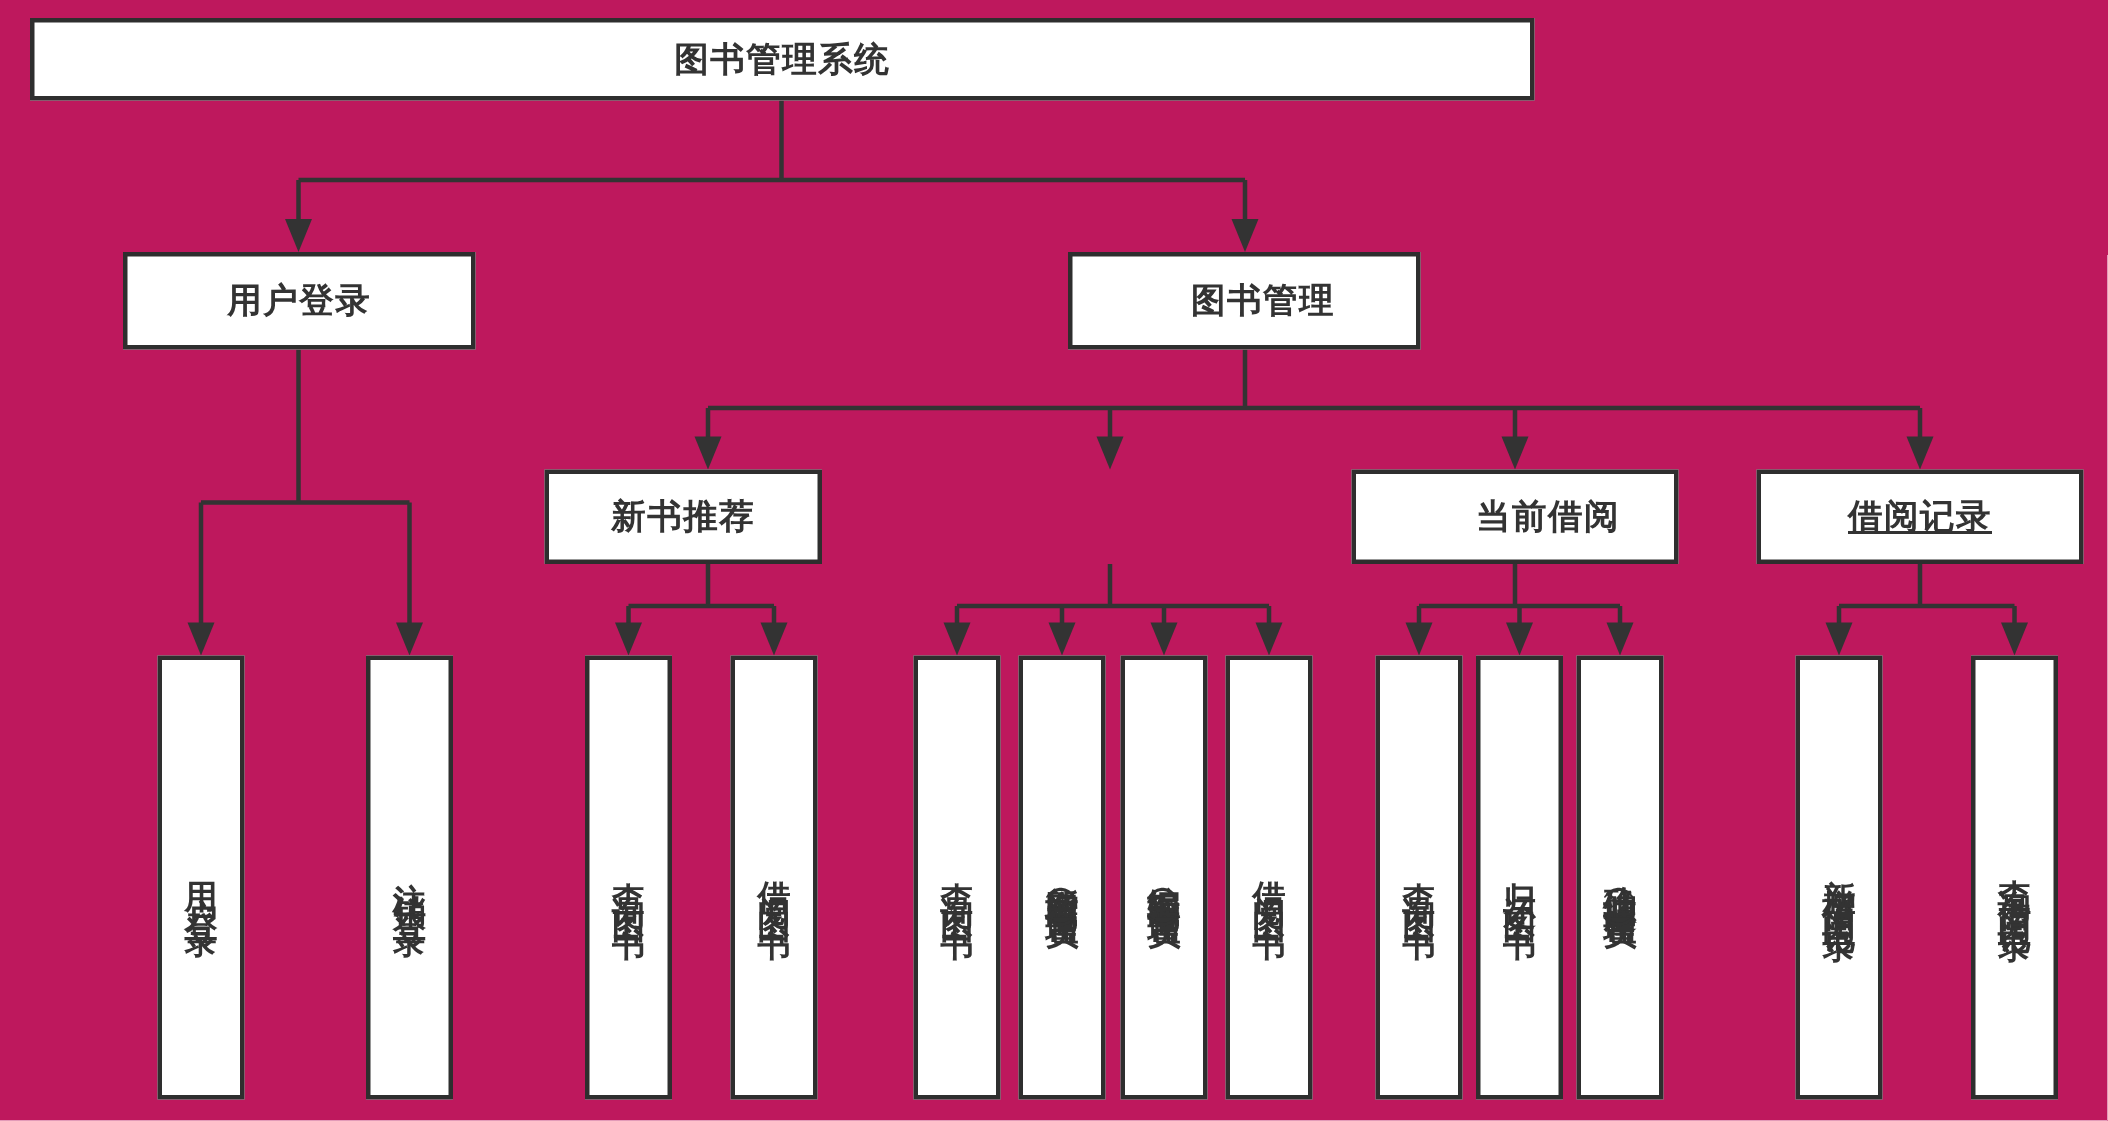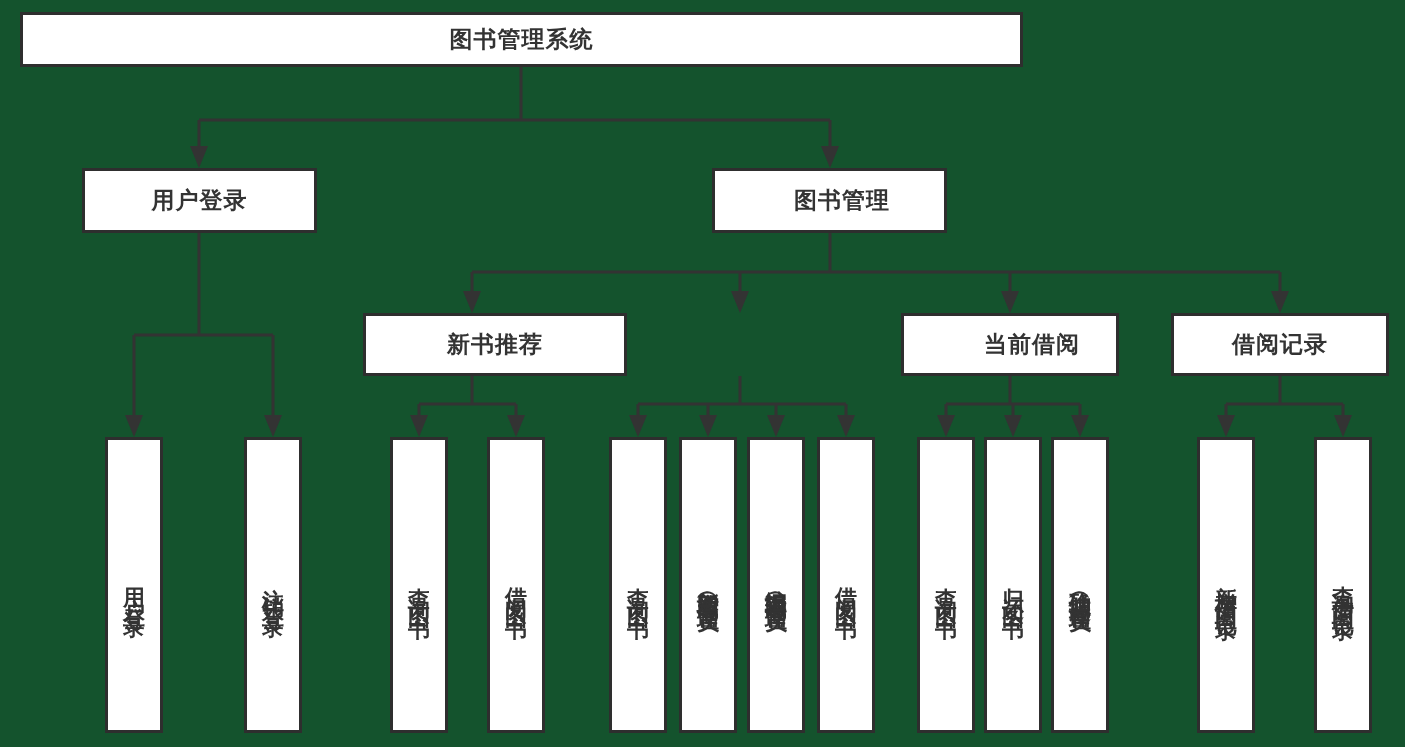--- a/index.html
+++ b/index.html
@@ -1,19 +1,19 @@
 <!DOCTYPE html>
 <html><head>
 <meta charset="utf-8">
 <style>
   html,body{margin:0;padding:0;background:#fff;}
   #stage{
     position:relative;
     width:1405px;height:747px;
-    background:#14532d;
+    background:#be185d;
     font-family:"Liberation Sans","DejaVu Sans",sans-serif;
     overflow:hidden;
   }
   svg.connectors{position:absolute;left:0;top:0;width:1405px;height:747px;}
   .box{
     position:absolute;
     box-sizing:border-box;
     border:3px solid #2e2e2e;
     background:#ffffff;
     display:flex;align-items:center;justify-content:center;
@@ -88,27 +88,27 @@
     <span>图书管理系统</span>
   </div>
 
   <div class="box hlabel" style="left:82px;top:168px;width:235px;height:65px;">
     <span>用户登录</span>
   </div>
   <div class="box hlabel" style="left:712px;top:168px;width:235px;height:65px;padding-left:25px;">
     <span>图书管理</span>
   </div>
 
-  <div class="box hlabel" style="left:363px;top:313px;width:264px;height:63px;">
+  <div class="box hlabel" style="left:363px;top:313px;width:185px;height:63px;">
     <span>新书推荐</span>
   </div>
   <div class="box hlabel" style="left:901px;top:313px;width:218px;height:63px;padding-left:44px;">
     <span>当前借阅</span>
   </div>
-  <div class="box hlabel" style="left:1171px;top:313px;width:218px;height:63px;">
+  <div class="box hlabel" style="left:1171px;top:313px;width:218px;height:63px;text-decoration:underline;">
     <span>借阅记录</span>
   </div>
 
   <div class="box leaf v4" style="left:105px;">
     <span class="vtext">用户登录</span>
   </div>
   <div class="box leaf v4" style="left:244px;">
     <span class="vtext">注销登录</span>
   </div>
 

